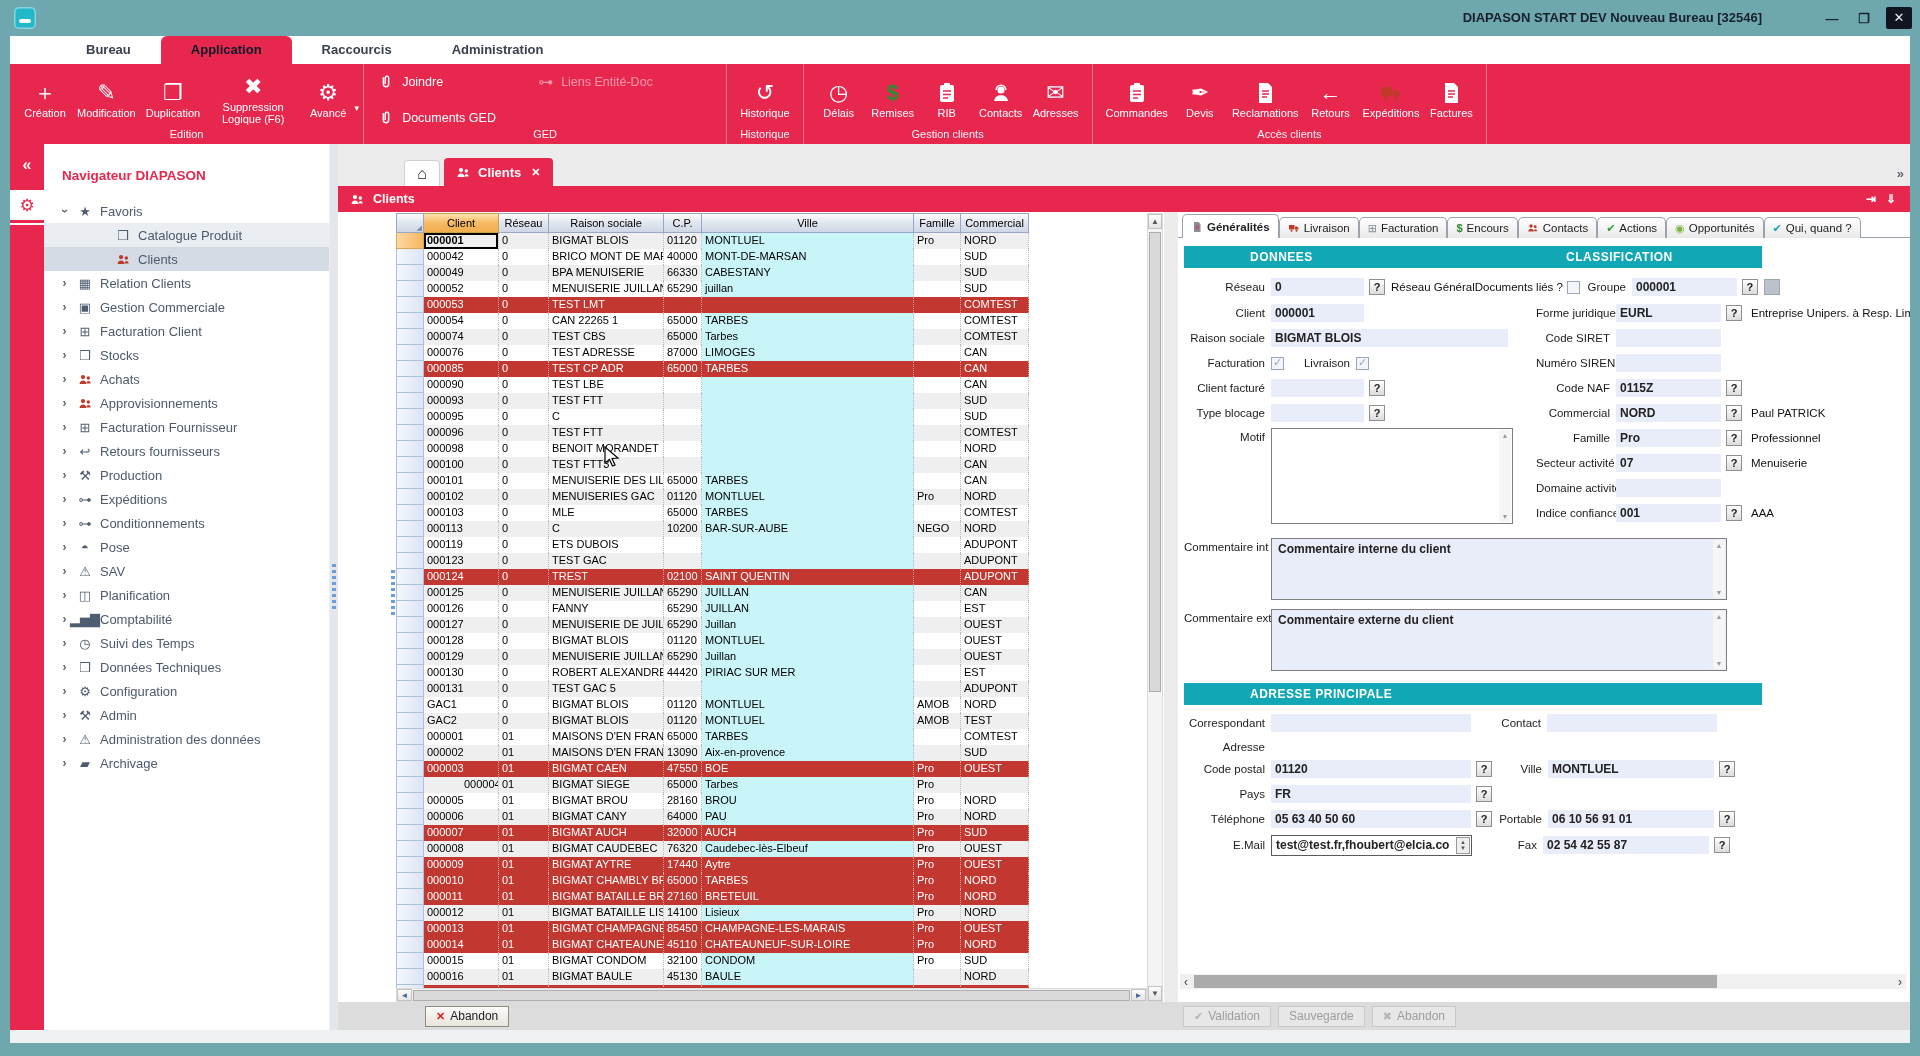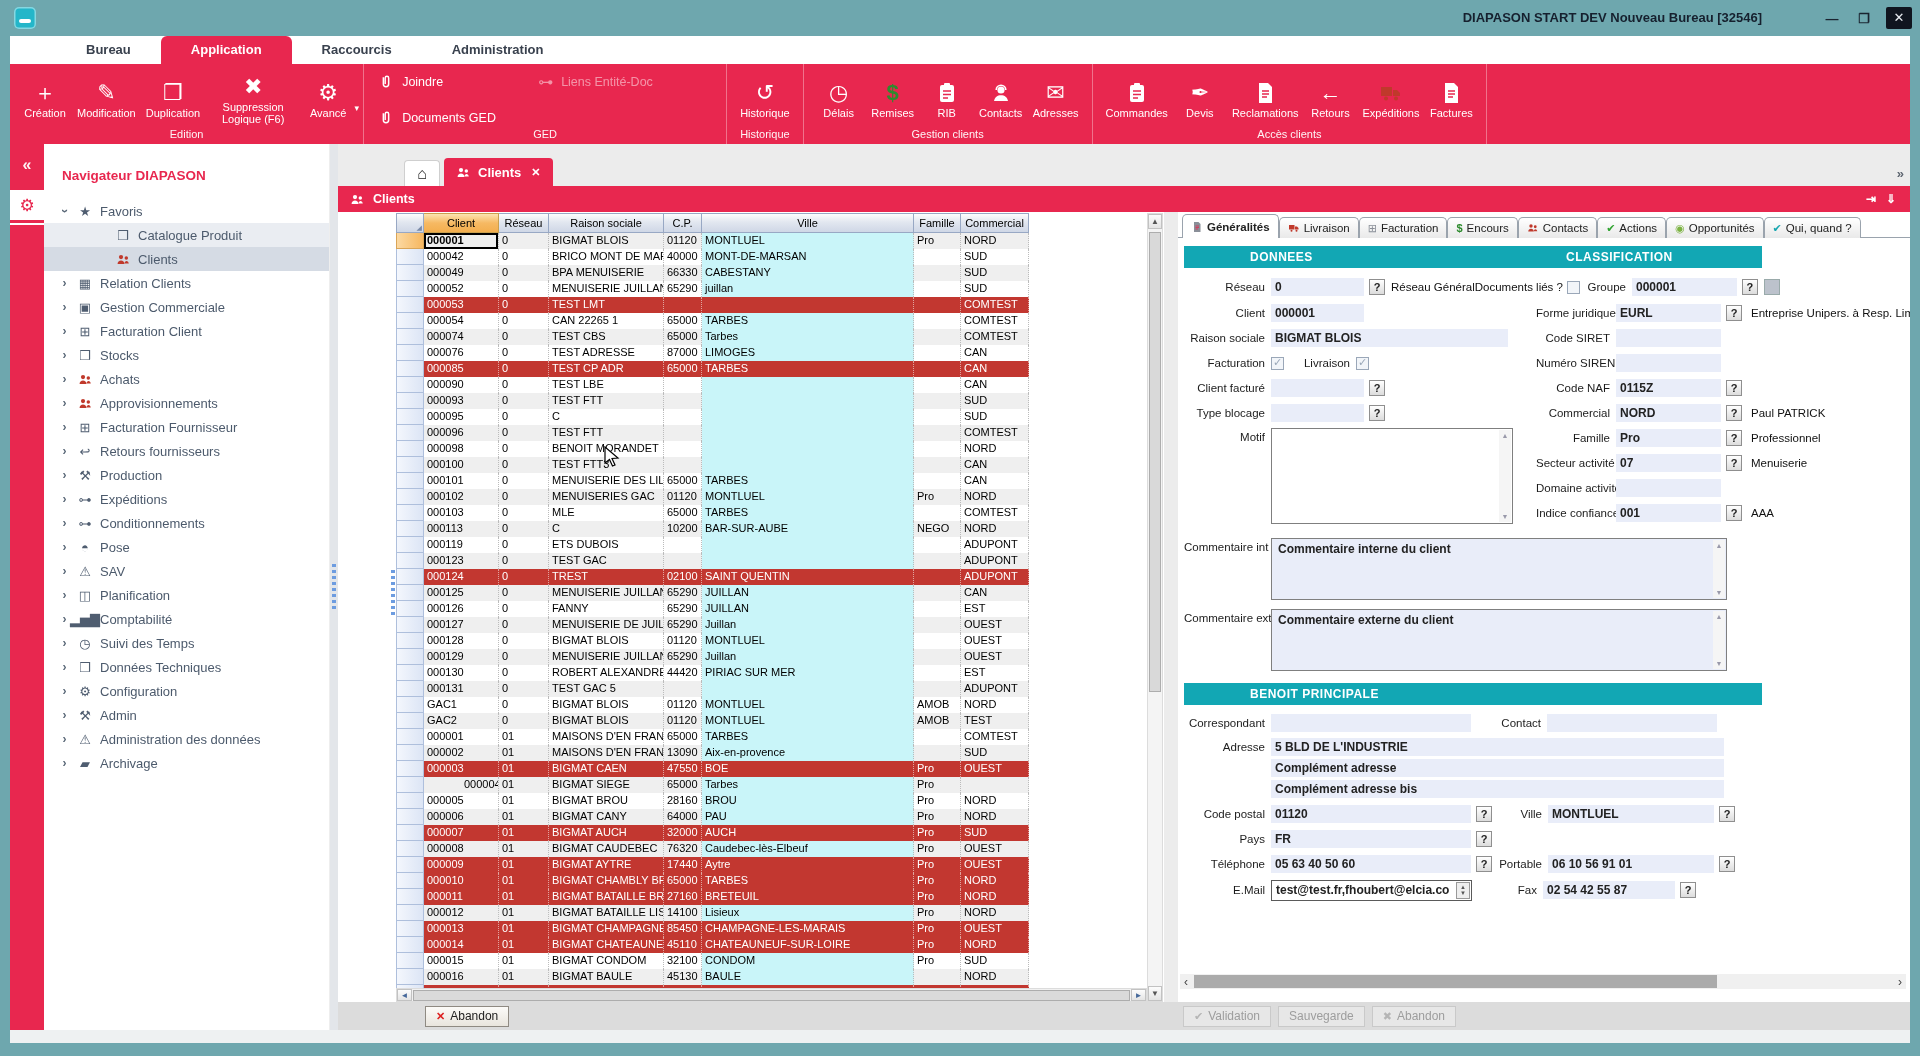--- a/index.html
+++ b/index.html
@@ -17,21 +17,21 @@
   box-shadow:inset 0 0 0 1.5px rgba(255,255,255,.45)}
 .appchip:after{content:"";position:absolute;left:5px;top:12px;width:12px;height:4px;border-radius:2px;background:#fff}
 #wtitle{position:absolute;right:158px;top:10px;font-size:13px;font-weight:bold;color:#16202e}
 #winbtns{position:absolute;right:8px;top:7px;display:flex;gap:12px;align-items:center;color:#1a2430;font-size:13px}
 .wbtn{width:20px;text-align:center;font-weight:bold}
 .wclose{background:#10151f;color:#e8ecf1;width:26px;height:22px;line-height:22px;border-radius:2px;text-align:center}
 
 
 #menubar{position:absolute;left:10px;top:36px;right:10px;height:28px;background:#fff;display:flex;align-items:flex-end;padding-left:46px}
 .mtab{height:28px;line-height:28px;padding:0 30px;font-size:13px;color:#39414e;font-weight:bold}
-.mtab.active{background:var(--red);color:#ffffff;border-radius:6px 6px 0 0}
+.mtab.active{background:var(--red);color:#0f172a;border-radius:6px 6px 0 0}
 
 
 #ribbon{position:absolute;left:10px;top:64px;right:10px;height:80px;background:var(--red);display:flex}
 .rgroup{display:flex;flex-direction:column;border-right:1px solid rgba(255,255,255,.35)}
 .ritems{flex:1;display:flex;align-items:center;padding:3px 8px 0}
 .rlabel{height:16px;line-height:13px;text-align:center;font-size:11px;color:rgba(255,255,255,.95)}
 .rbtn{display:flex;flex-direction:column;align-items:center;justify-content:flex-start;color:#fff;min-width:54px;padding:2px 5px 0;position:relative}
 .ric{font-size:22px;line-height:26px;height:28px;display:flex;align-items:center;justify-content:center}
 .ric svg{width:24px;height:24px}
 .rlab{font-size:11px;line-height:12px;text-align:center;max-width:86px;white-space:normal}
@@ -1223,35 +1223,30 @@
       <span class="combox">
         <span>Commentaire externe du client</span>
         <span class="tscroll">
             <span>▲</span>
             <span>▼</span>
           </span>
       </span>
     </div>
 
     <div class="band" style="margin-top:12px">
-      <span class="b1">BENOIT PRINCIPALE</span>
+      <span class="b1">ADRESSE PRINCIPALE</span>
     </div>
     <div class="fr" style="margin-top:8px">
       <span class="flabel">Correspondant</span>
       <span class="inp" style="width:200px"></span>
       <span class="alab2">Contact</span>
       <span class="inp" style="width:170px"></span>
     </div>
     <div class="fr top" style="height:auto">
       <span class="flabel" style="padding-top:3px">Adresse</span>
-      <span>
-        <span class="inp" style="width:453px;display:flex">5 BLD DE L'INDUSTRIE</span>
-        <span class="inp" style="width:453px;display:flex;margin-top:3px">Complément adresse</span>
-        <span class="inp" style="width:453px;display:flex;margin-top:3px">Complément adresse bis</span>
-      </span>
     </div>
     <div class="fr" style="margin-top:6px">
       <span class="flabel">Code postal</span>
       <span class="inp" style="width:200px">01120</span>
       <span class="q">?</span>
       <span class="alab2" style="width:56px">Ville</span>
       <span class="inp" style="width:166px">MONTLUEL</span>
       <span class="q">?</span>
     </div>
     <div class="fr">
@@ -1270,21 +1265,21 @@
     <div class="fr" style="height:22px">
       <span class="flabel">E.Mail</span>
       <span class="winp" style="width:201px">
         <span style="overflow:hidden;white-space:nowrap">test@test.fr,fhoubert@elcia.co</span>
         <span class="spin">
             <span>▲</span>
             <span>▼</span>
           </span>
       </span>
       <span class="alab2" style="width:71px">Fax</span>
-      <span class="inp" style="width:132px">02 54 42 55 87</span>
+      <span class="inp" style="width:166px">02 54 42 55 87</span>
       <span class="q">?</span>
     </div>
   </div>
   <div class="phscroll">
     <span class="parr">‹</span>
     <span class="pthumb"></span>
     <span style="flex:1"></span>
     <span class="parr">›</span>
   </div>
 </div>

